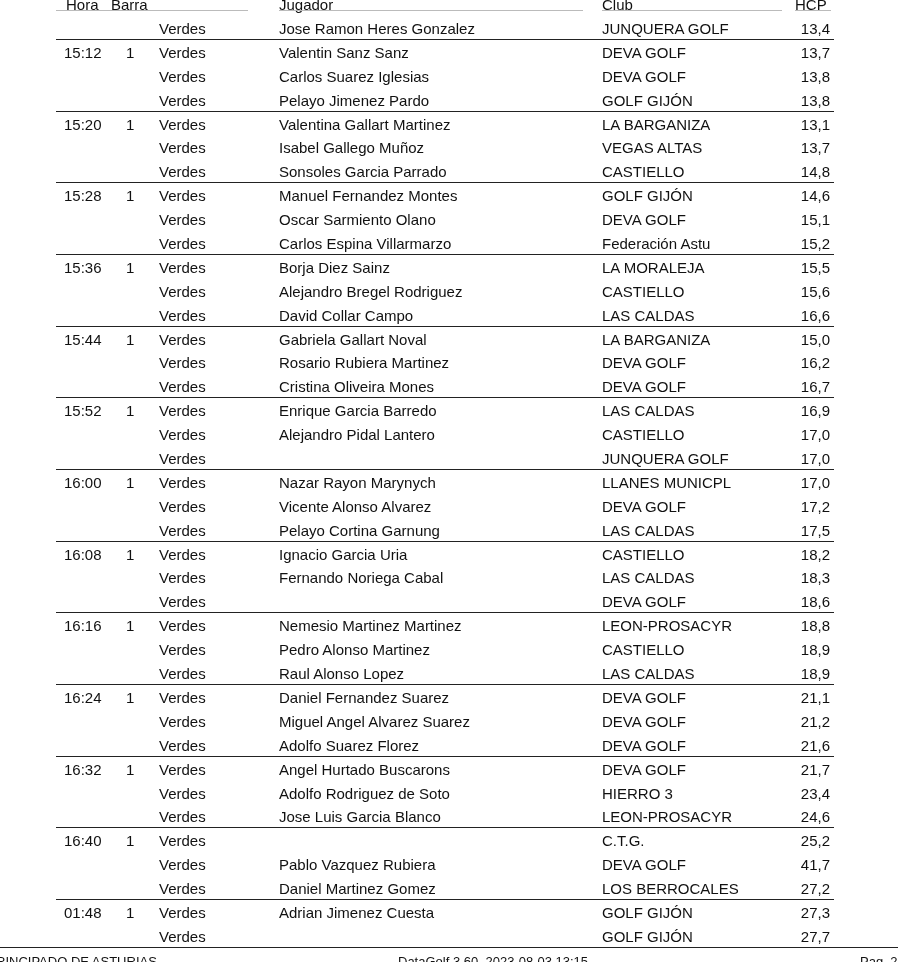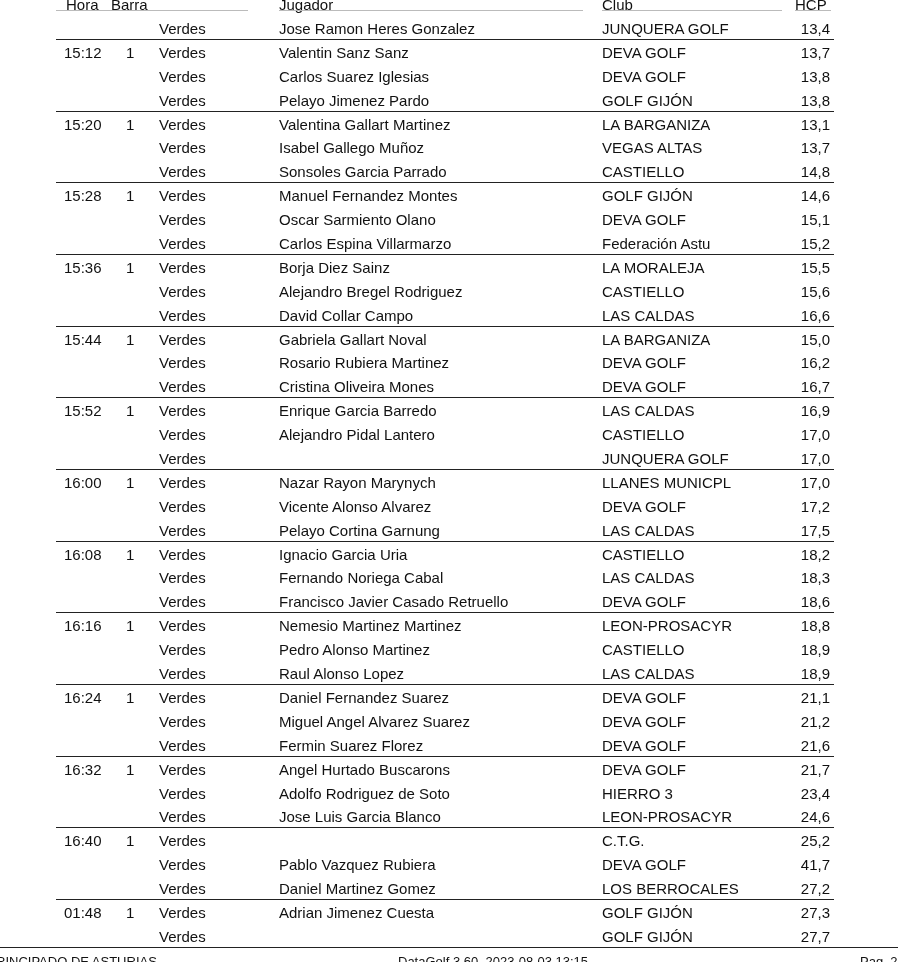--- a/index.html
+++ b/index.html
@@ -225,21 +225,20 @@
       <span class="c-barra"></span>
       <span class="c-salida">Verdes</span>
       <span class="c-jug">Fernando Noriega Cabal</span>
       <span class="c-club">LAS CALDAS</span>
       <span class="c-hcp">18,3</span>
     </div>
     <div class="row">
       <span class="c-hora"></span>
       <span class="c-barra"></span>
       <span class="c-salida">Verdes</span>
-      <span class="c-jug">Francisco Javier Casado Retruello</span>
       <span class="c-club">DEVA GOLF</span>
       <span class="c-hcp">18,6</span>
     </div>
     <div class="row grp">
       <span class="c-hora">16:16</span>
       <span class="c-barra">1</span>
       <span class="c-salida">Verdes</span>
       <span class="c-jug">Nemesio Martinez Martinez</span>
       <span class="c-club">LEON-PROSACYR</span>
       <span class="c-hcp">18,8</span>
@@ -273,21 +272,21 @@
       <span class="c-barra"></span>
       <span class="c-salida">Verdes</span>
       <span class="c-jug">Miguel Angel Alvarez Suarez</span>
       <span class="c-club">DEVA GOLF</span>
       <span class="c-hcp">21,2</span>
     </div>
     <div class="row">
       <span class="c-hora"></span>
       <span class="c-barra"></span>
       <span class="c-salida">Verdes</span>
-      <span class="c-jug">Fermin Suarez Florez</span>
+      <span class="c-jug">Adolfo Suarez Florez</span>
       <span class="c-club">DEVA GOLF</span>
       <span class="c-hcp">21,6</span>
     </div>
     <div class="row grp">
       <span class="c-hora">16:32</span>
       <span class="c-barra">1</span>
       <span class="c-salida">Verdes</span>
       <span class="c-jug">Angel Hurtado Buscarons</span>
       <span class="c-club">DEVA GOLF</span>
       <span class="c-hcp">21,7</span>

